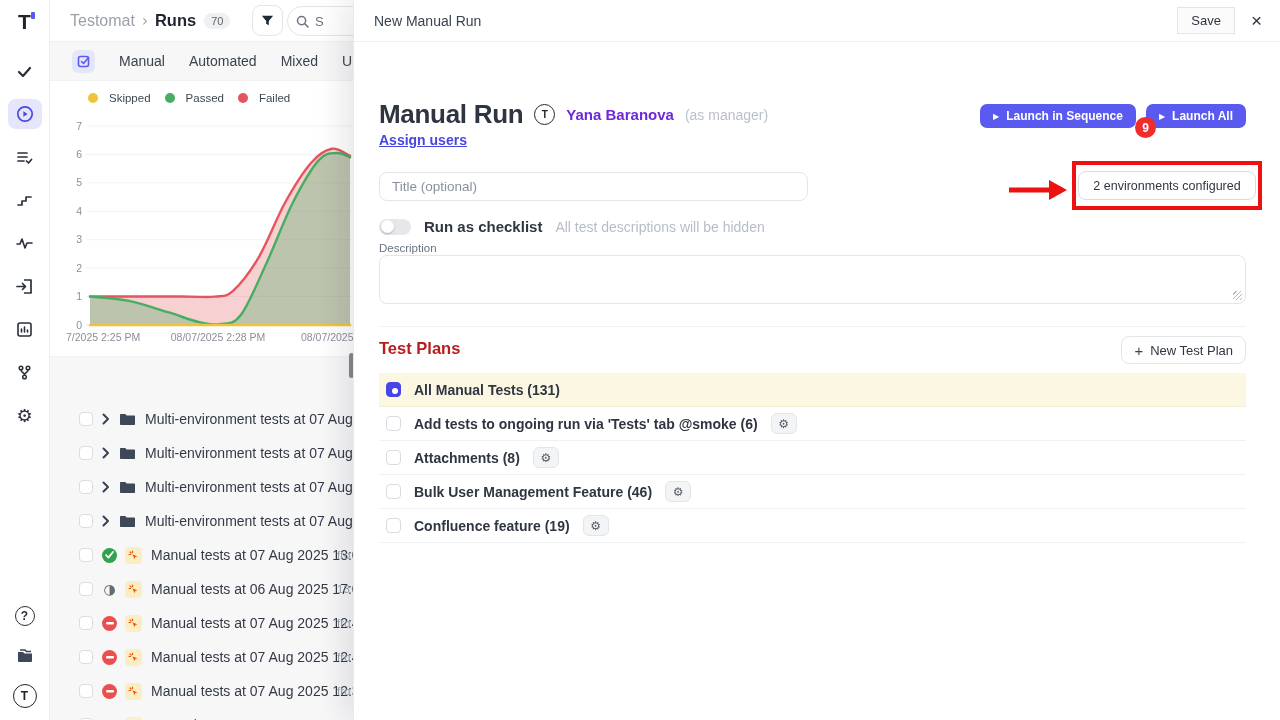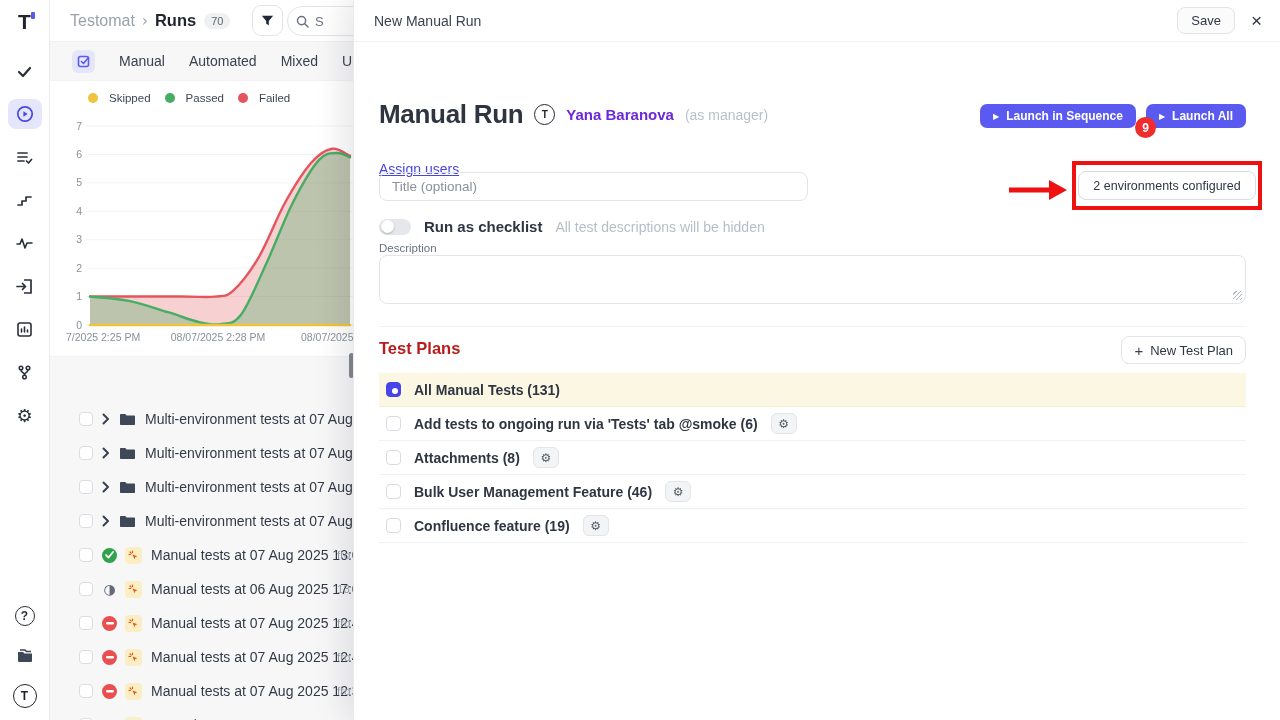--- a/index.html
+++ b/index.html
@@ -58,35 +58,35 @@
   .spark{margin-left:8px;width:17px;height:17px;border-radius:4px;background:#FBEEC5;flex:none;display:flex;align-items:center;justify-content:center}
   .run-title{margin-left:9px;font-size:14px;color:#333A46;overflow:hidden}
   .run-right{position:absolute;left:287px;font-size:11.5px;color:#9AA1AB}
   .run-row.partial{opacity:.85}
 
   
   .modal{position:absolute;left:353px;top:0;right:0;bottom:0;background:#fff;border-left:1px solid #E8EAED;box-shadow:-10px 0 28px rgba(15,20,40,.10);z-index:10}
   .modal-head{height:42px;border-bottom:1px solid var(--bd2);display:flex;align-items:center;padding:0 18px 0 20px}
   .modal-title{font-size:14px;color:#3B4250}
   .mh-right{margin-left:auto;display:flex;align-items:center;gap:16px}
-  .save-btn{height:27px;padding:0 13px;border:1px solid #E2E4E8;border-radius:8px;background:#FBFBFC;font-size:13px;color:#2F3642;display:flex;align-items:center}
+  .save-btn{height:27px;padding:0 13px;border:1px solid #E2E4E8;border-radius:0;background:#FBFBFC;font-size:13px;color:#2F3642;display:flex;align-items:center}
   .modal-close{font-size:19px;color:#2F3642;line-height:1}
   .modal-body{position:relative;height:678px}
 
   .mr-heading{position:absolute;left:25px;top:57px;display:flex;align-items:center;gap:11px}
   .mr-title{font-size:26px;font-weight:bold;color:#2E3440;letter-spacing:-.3px}
   .owner-ava{width:21px;height:21px;border:1.7px solid #23262E;border-radius:50%;display:flex;align-items:center;justify-content:center;font-size:10px;font-weight:bold;color:#23262E}
   .owner-name{font-size:15px;font-weight:bold;color:#6d28d9}
   .owner-role{font-size:14px;color:#B9BFC9}
 
   .launch-row{position:absolute;right:34px;top:62px;display:flex;gap:10px}
   .launch-btn{height:24px;padding:0 13px;background:var(--accent);color:#fff;font-size:12px;font-weight:bold;border-radius:7px;display:flex;align-items:center;gap:7px}
   .launch-btn .sym{font-size:8px}
   .num-badge{position:absolute;left:781px;top:75px;width:21px;height:21px;border-radius:50%;background:var(--danger);color:#fff;font-size:12px;font-weight:bold;display:flex;align-items:center;justify-content:center;z-index:3}
-  .assign-link{position:absolute;left:25px;top:119px;font-size:14px;font-weight:400;color:var(--link);text-decoration:underline}
+  .assign-link{position:absolute;left:25px;top:90px;font-size:14px;font-weight:700;color:var(--link);text-decoration:underline}
 
   .title-input{position:absolute;left:25px;top:130px;width:429px;height:29px;border:1px solid var(--bd);border-radius:8px;display:flex;align-items:center;padding:0 12px;font-size:13.5px;color:var(--mut)}
 
   .env-annot{position:absolute;left:718px;top:119px;width:190px;height:49px;border:4px solid var(--annot);display:flex;align-items:center;justify-content:center;background:#fff}
   .env-btn{height:29px;padding:0 14px;border:1px solid #D9DCE1;border-radius:8px;background:#fff;font-size:12.5px;color:#2F3642;display:flex;align-items:center;white-space:nowrap}
   .annot-arrow{position:absolute;left:655px;top:137px}
 
   .checklist-row{position:absolute;left:25px;top:176px;display:flex;align-items:center;gap:13px}
   .toggle{width:32px;height:16px;border-radius:8px;background:#E5E7EB;position:relative;flex:none}
   .toggle i{position:absolute;left:2px;top:1.5px;width:13px;height:13px;border-radius:50%;background:#fff;box-shadow:0 1px 2px rgba(0,0,0,.25)}

